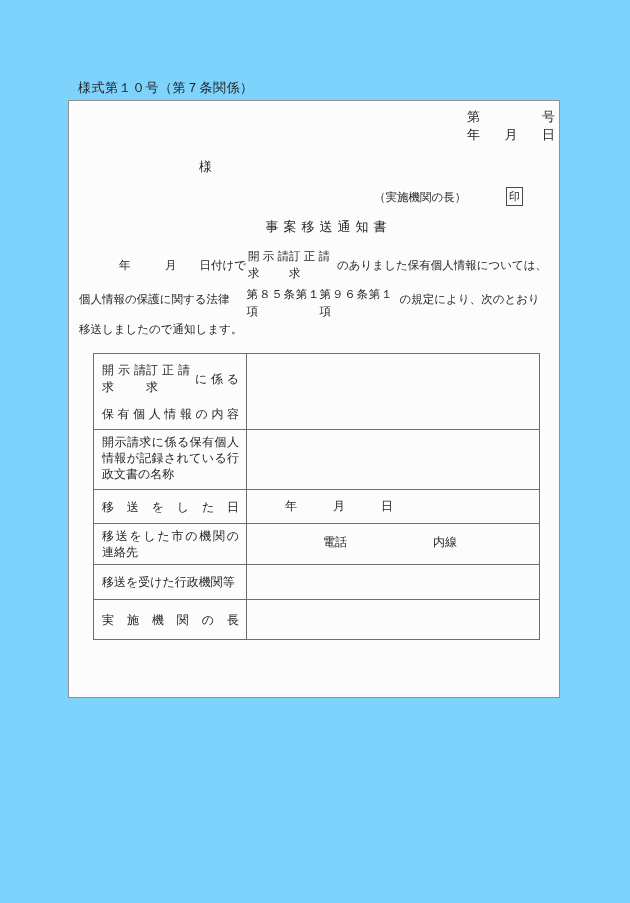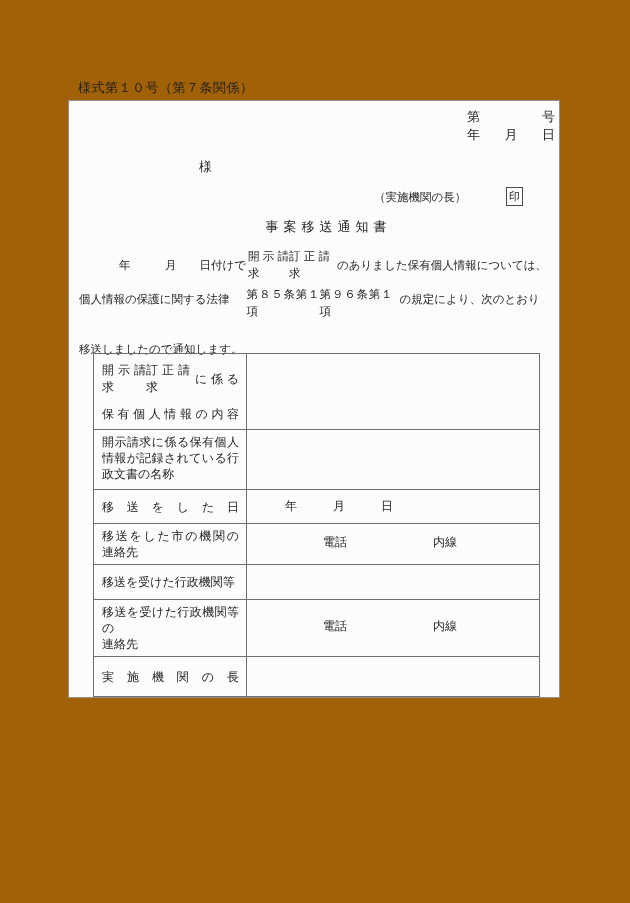--- a/index.html
+++ b/index.html
@@ -1,19 +1,19 @@
 <!DOCTYPE html>
 <html><head>
 <meta charset="utf-8">
 <style>
   * { margin:0; padding:0; box-sizing:border-box; }
   html,body { background:#f9f9f9; }
   .page {
     position:relative; width:630px; height:903px;
-    background:#a16207; color:#1f1f1f;
+    background:#7dd3fc; color:#1f1f1f;
     font-family:"DejaVu Serif","Liberation Serif",serif;
     font-size:12px; overflow:hidden;
   }
   .form-label { position:absolute; left:78px; top:79px; font-size:13px; letter-spacing:0.5px; }
   .outer-box {
     position:absolute; left:68px; top:100px; width:492px; height:598px;
     border:1px solid #919191; background:#fcfcfc;
   }
   .docno-line { position:absolute; top:7px; left:398px; width:88px; display:flex; justify-content:space-between; font-size:13px; }
   .date-line  { position:absolute; top:25px; left:398px; width:88px; display:flex; justify-content:space-between; font-size:13px; }
@@ -22,21 +22,21 @@
   .seal-box   {
     position:absolute; top:86px; left:437px; width:17px; height:19px;
     border:1px solid #4a4a4a; font-size:11px; display:flex; align-items:center; justify-content:center;
   }
   .doc-title  { position:absolute; top:117px; left:0; width:100%; text-align:center;
                 font-size:13px; letter-spacing:5px; text-indent:29px; }
 
   .pline { position:absolute; left:10px; right:6px; display:flex; align-items:center; font-size:11.5px; }
   .pline1 { top:146px; height:36px; }
   .pline2 { top:180px; height:36px; }
-  .pline3 { top:240px; height:16px; }
+  .pline3 { top:220px; height:16px; }
   .p-indent { margin-left:40px; white-space:pre; }
   .stack { display:inline-flex; flex-direction:row; line-height:17px; }
   .stack > span { text-align:justify; text-align-last:justify; }
   .stack1 { width:82px; margin-left:2px; }
   .stack2 { width:146px; margin-left:17px;margin-top:8px; }
   .after-stack { margin-left:7px; white-space:nowrap;text-align:center; }
 
   .form-table {
     position:absolute; left:24px; top:252px; width:446px;
     border-collapse:collapse; table-layout:fixed; font-size:12px; color:#1f1f1f;
@@ -143,32 +143,20 @@
             <span class="ext">内線</span>
           </div>
         </td>
       </tr>
 
       <tr style="height:35px;">
         <td class="lbl vmid">移送を受けた行政機関等</td>
         <td class="val"></td>
       </tr>
 
-      <tr style="height:41px;">
-        <td class="lbl vtop">
-          <div>移送を受けた行政機関等の</div>
-          <div>連絡先</div>
-        </td>
-        <td class="val">
-          <div class="contact-val">
-            <span class="phone">電話</span>
-            <span class="ext">内線</span>
-          </div>
-        </td>
-      </tr>
 
       <tr style="height:40px;">
         <td class="lbl vmid spread">実施機関の長</td>
         <td class="val"></td>
       </tr>
     </tbody>
       </table>
 
   </div>
 </div>

